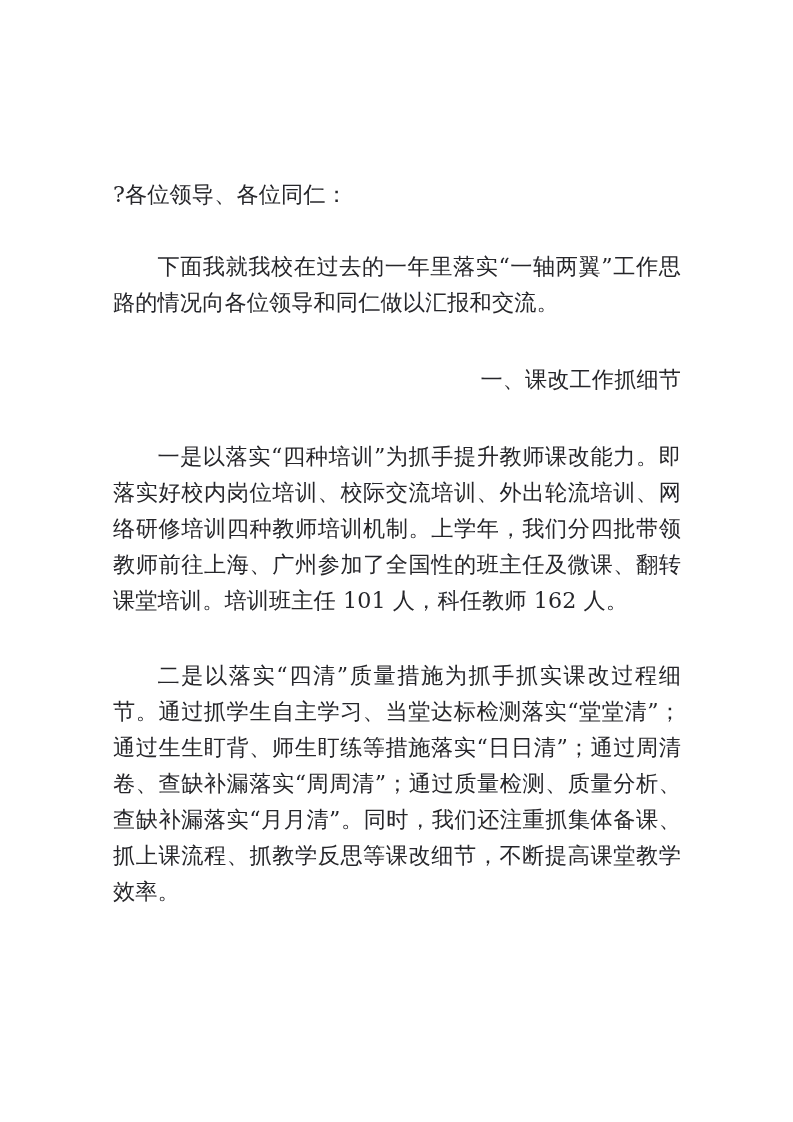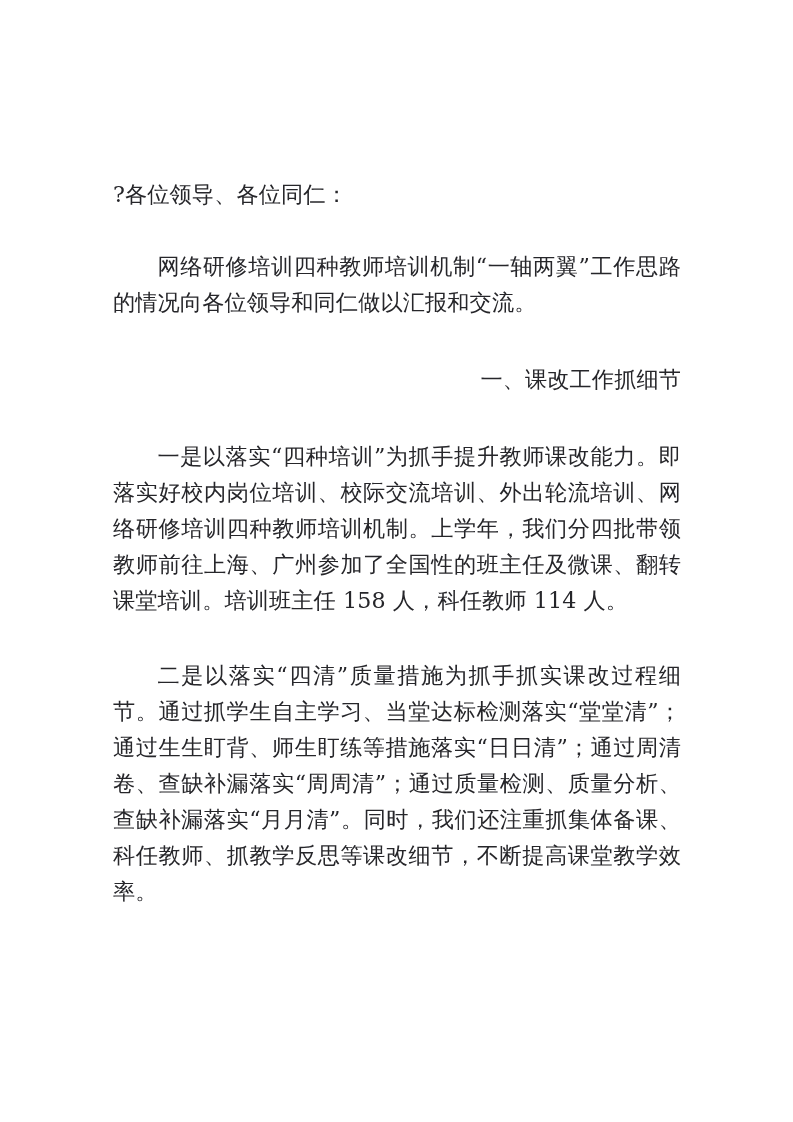--- a/index.html
+++ b/index.html
@@ -56,28 +56,28 @@
 </head>
 <body>
 
 <div class="page">
   <div class="doc-body">
 
     <p class="para">?各位领导、各位同仁：</p>
 
     <div class="spacer-72"></div>
 
-    <p class="para indent-2">网络研修培训四种教师培训机制“一轴两翼”工作思路的情况向各位领导和同仁做以汇报和交流。</p>
+    <p class="para indent-2">下面我就我校在过去的一年里落实“一轴两翼”工作思路的情况向各位领导和同仁做以汇报和交流。</p>
 
     <div class="spacer-77"></div>
 
     <p class="heading-line">一、课改工作抓细节</p>
 
     <div class="spacer-77"></div>
 
-    <p class="para indent-2">一是以落实“四种培训”为抓手提升教师课改能力。即落实好校内岗位培训、校际交流培训、外出轮流培训、网络研修培训四种教师培训机制。上学年，我们分四批带领教师前往上海、广州参加了全国性的班主任及微课、翻转课堂培训。培训班主任 158 人，科任教师 114 人。</p>
+    <p class="para indent-2">一是以落实“四种培训”为抓手提升教师课改能力。即落实好校内岗位培训、校际交流培训、外出轮流培训、网络研修培训四种教师培训机制。上学年，我们分四批带领教师前往上海、广州参加了全国性的班主任及微课、翻转课堂培训。培训班主任 101 人，科任教师 162 人。</p>
 
     <div class="spacer-75"></div>
 
-    <p class="para indent-2">二是以落实“四清”质量措施为抓手抓实课改过程细节。通过抓学生自主学习、当堂达标检测落实“堂堂清”；通过生生盯背、师生盯练等措施落实“日日清”；通过周清卷、查缺补漏落实“周周清”；通过质量检测、质量分析、查缺补漏落实“月月清”。同时，我们还注重抓集体备课、科任教师、抓教学反思等课改细节，不断提高课堂教学效率。</p>
+    <p class="para indent-2">二是以落实“四清”质量措施为抓手抓实课改过程细节。通过抓学生自主学习、当堂达标检测落实“堂堂清”；通过生生盯背、师生盯练等措施落实“日日清”；通过周清卷、查缺补漏落实“周周清”；通过质量检测、质量分析、查缺补漏落实“月月清”。同时，我们还注重抓集体备课、抓上课流程、抓教学反思等课改细节，不断提高课堂教学效率。</p>
 
   </div>
 </div>
 
 </body></html>

